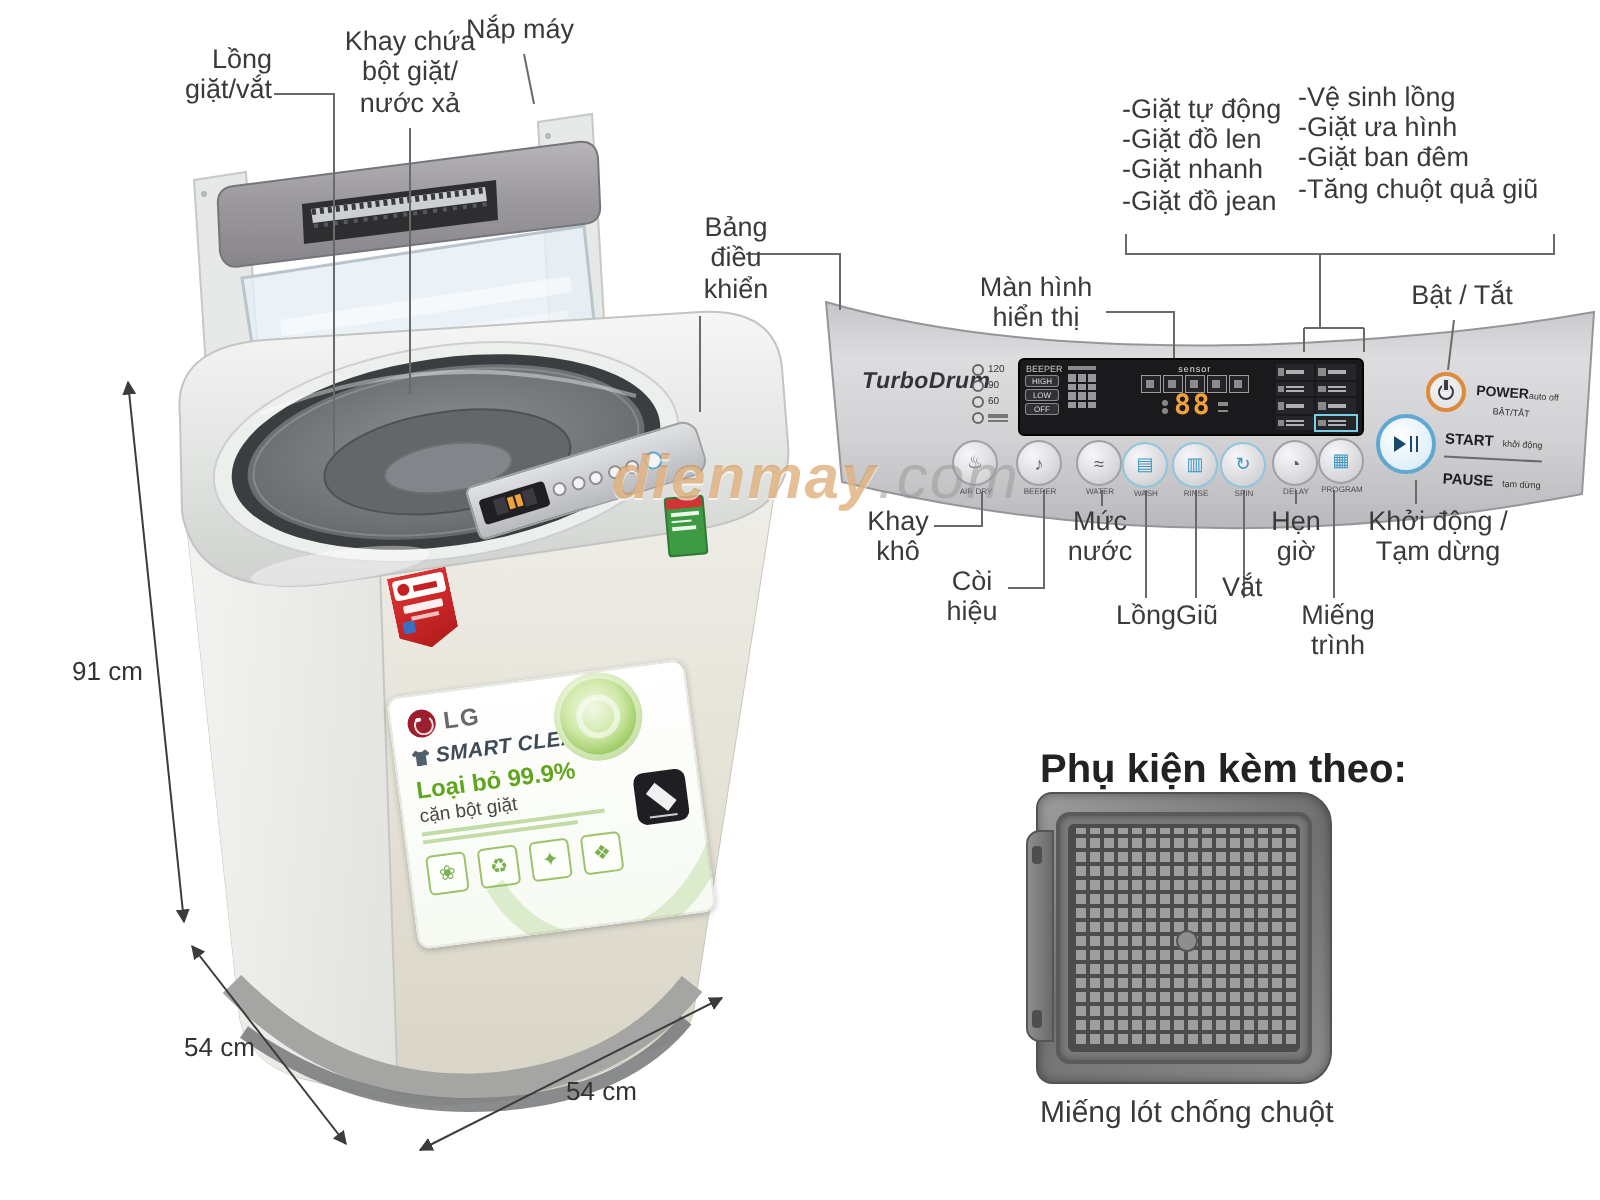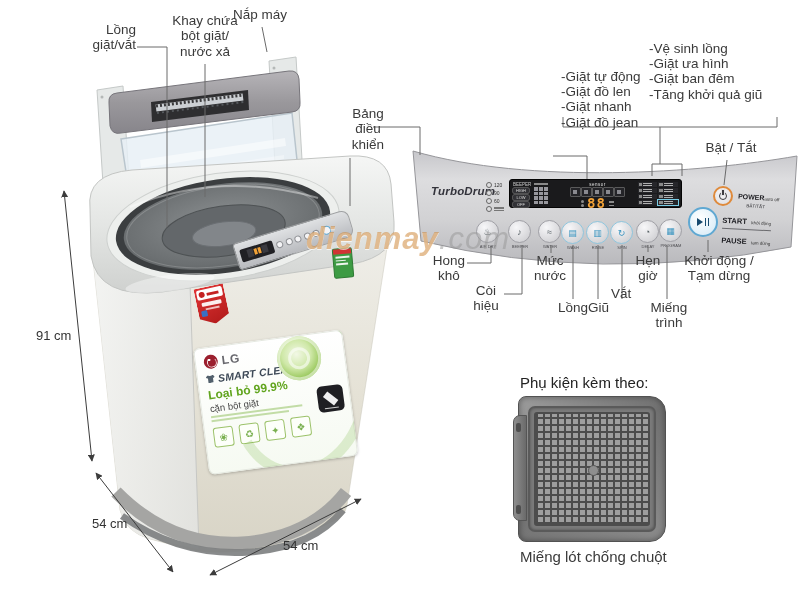--- a/index.html
+++ b/index.html
@@ -22,21 +22,21 @@
 
   
   .turbodrum{position:absolute;left:431px;top:185px;z-index:5;font-size:11.5px;
              font-weight:bold;font-style:italic;color:#33333b;letter-spacing:.2px;}
   .leds{position:absolute;left:486px;top:182px;z-index:5;}
   .led-row{display:flex;align-items:center;gap:2px;margin-bottom:2px;}
   .led{width:4px;height:4px;border:1px solid #666;border-radius:50%;background:#dedee0;}
   .led-label{font-size:5px;color:#333;}
   .led-bars i{display:block;width:10px;height:1.5px;background:#777;margin:1px 0;}
 
-  .lcd{position:absolute;left:509px;top:179px;width:173px;height:29px;z-index:5;
+  .lcd{position:absolute;left:509px;top:179px;width:173px;height:39px;z-index:5;
        background:#1a1a1c;border:1px solid #040404;border-radius:3px;
        display:flex;gap:3px;padding:2px 3px;box-sizing:border-box;}
   .lcd-sec1{width:46px;display:flex;gap:3px;}
   .bp-title{font-size:4.5px;color:#c9c9c9;margin-bottom:1px;}
   .pill{width:16px;height:5px;background:#323236;box-shadow:0 0 0 .5px #8a8a8a;
         border-radius:1px;font-size:4px;line-height:5px;color:#ddd;text-align:center;margin-bottom:2px;}
   .wl-head{width:14px;height:2px;background:#8a8a8a;margin:1px 0 2px;}
   .wl-grid{display:grid;grid-template-columns:repeat(3,4px);gap:1px;}
   .wl-grid i{height:3.5px;background:#97979d;}
   .lcd-sec2{width:78px;display:flex;flex-direction:column;align-items:center;}
@@ -147,21 +147,21 @@
   .red-badge .rb-bar2{width:14px;height:2.5px;background:rgba(255,255,255,.7);margin:2px auto 0;}
   .rb-blue{position:absolute;left:3px;bottom:9px;width:6px;height:6px;background:#3a6fc4;border-radius:1px;}
 
   .energy-label{position:absolute;left:333px;top:248px;width:18px;height:28px;z-index:5;
                 transform:rotate(-5deg);background:#3d9b43;border:1px solid #2e7a33;border-radius:2px;}
   .energy-label .el-top{height:5px;background:#d03434;}
   .energy-label i{display:block;height:1.5px;background:rgba(255,255,255,.9);margin:2px 2px 0;}
   .energy-label i:nth-child(3){width:10px;} .energy-label i:nth-child(4){width:12px;}
 
   
-  .acc-head{position:absolute;left:520px;top:374px;font-size:15px;font-weight:normal;color:#222;z-index:8;}
+  .acc-head{position:absolute;left:520px;top:374px;font-size:20px;font-weight:bold;color:#222;z-index:8;}
   .acc-cap{position:absolute;left:520px;top:548px;font-size:15px;color:#3a3a3a;z-index:8;}
   .plate{position:absolute;left:518px;top:396px;width:146px;height:144px;z-index:5;
          background:linear-gradient(145deg,#9e9e9e,#707070 45%,#8c8c8c);
          border:1px solid #525252;border-radius:8px 16px 16px 8px;
          box-shadow:inset 0 0 6px rgba(0,0,0,.4);}
   .plate-tab{position:absolute;left:-6px;top:18px;width:12px;height:104px;
              background:linear-gradient(90deg,#8e8e8e,#6a6a6a);border:1px solid #555;
              border-radius:7px 0 0 7px;}
   .plate-notch{position:absolute;left:-3px;width:5px;height:9px;background:#4e4e4e;border-radius:2px;}
   .plate-inner{position:absolute;left:9px;top:9px;right:9px;bottom:9px;border:2px solid #5a5a5a;
@@ -536,34 +536,36 @@
 
   <div class="lbl tr" style="left:78px;top:22px;width:58px">Lồng
 giặt/vắt</div>
   <div class="lbl tc" style="left:163px;top:13px;width:84px">Khay chứa
 bột giặt/
 nước xả</div>
   <div class="lbl" style="left:233px;top:7px">Nắp máy</div>
   <div class="lbl tc" style="left:336px;top:106px;width:64px">Bảng
 điều
 khiển</div>
+  <div class="lbl tc" style="left:482px;top:136px;width:72px">Màn hình
+hiển thị</div>
   <div class="lbl tc" style="left:700px;top:140px;width:62px">Bật / Tắt</div>
-  <div class="plist" style="position:absolute;left:561px;top:69px;z-index:8">
+  <div class="plist" style="position:absolute;left:561px;top:47px;z-index:8">
     <div>-Giặt tự động</div>
     <div>-Giặt đồ len</div>
     <div>-Giặt nhanh</div>
     <div>-Giặt đồ jean</div>
   </div>
   <div class="plist" style="position:absolute;left:649px;top:41px;z-index:8">
     <div>-Vệ sinh lồng</div>
     <div>-Giặt ưa hình</div>
     <div>-Giặt ban đêm</div>
-    <div>-Tăng khởi quả giũ</div>
-  </div>
-  <div class="lbl tc" style="left:428px;top:253px;width:42px">Hong
+    <div>-Tăng chuột quả giũ</div>
+  </div>
+  <div class="lbl tc" style="left:428px;top:253px;width:42px">Khay
 khô</div>
   <div class="lbl tc" style="left:466px;top:283px;width:40px">Còi
 hiệu</div>
   <div class="lbl tc" style="left:527px;top:253px;width:46px">Mức
 nước</div>
   <div class="lbl" style="left:558px;top:300px">Lồng</div>
   <div class="lbl" style="left:588px;top:300px">Giũ</div>
   <div class="lbl" style="left:611px;top:286px">Vắt</div>
   <div class="lbl tc" style="left:626px;top:253px;width:44px">Hẹn
 giờ</div>

